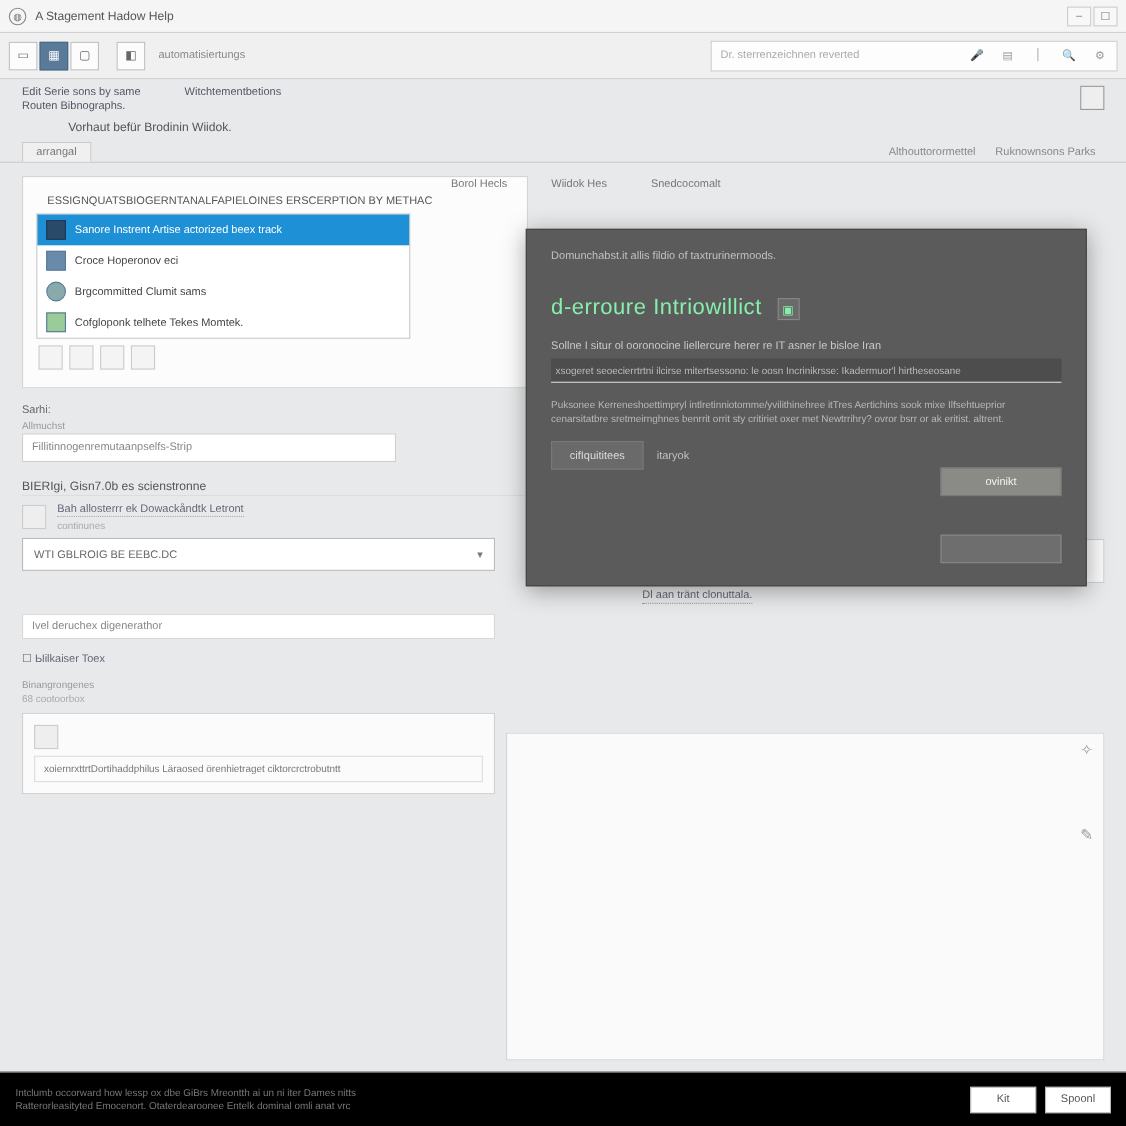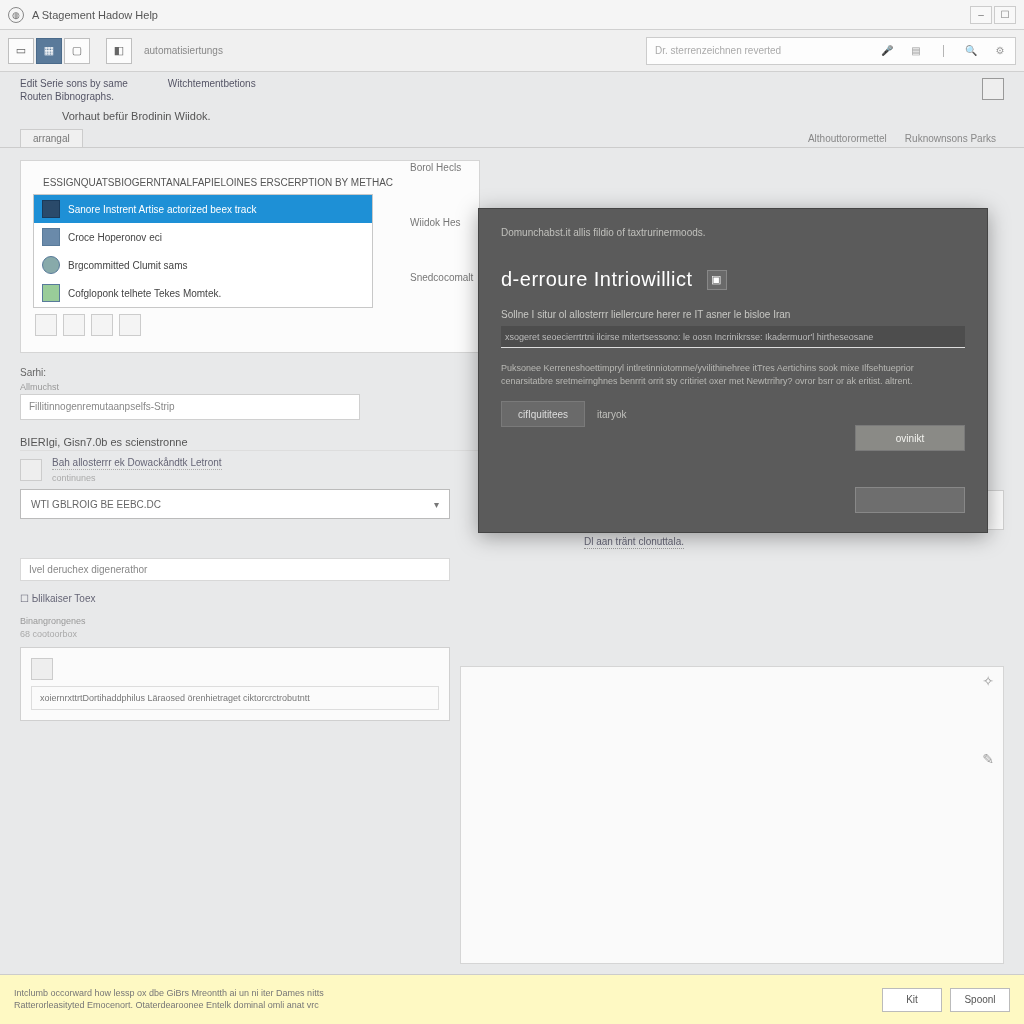--- a/index.html
+++ b/index.html
@@ -61,47 +61,47 @@
   
   .section-label { font-size:11px; color:#555; margin: 16px 0 6px 0; padding-bottom:2px; border-bottom:1px solid #ddd;}
   
   .row-field { display:flex; align-items:center; gap:10px; margin:6px 0;}
   .row-field .ico { width:22px; height:22px; border:1px solid #ccc; background:#eee; flex:none;}
   .row-field .txt { font-size:10px; color:#667; border-bottom:1px dotted #aaa; padding-bottom:1px;}
   
   .dropdown { width: 430px; height:30px; border:1px solid #bbb; background:#fff; display:flex; align-items:center; padding:0 10px; font-size:10px; color:#666; position:relative; margin-top:6px;}
   .dropdown::after { content:"▾"; position:absolute; right:10px; color:#777;}
   
-  .mid-labels { position:absolute; left:410px; top:12px; display:flex; flex-direction:column; gap:40px; font-size:10px; color:#777;}
+  .mid-labels { position:absolute; left:410px; top:12px; display:flex; flex-direction:row; gap:40px; font-size:10px; color:#777;}
   .mid-labels div { padding:2px 0;}
   
   .right-col-box { position:absolute; right:20px; top:342px; width:430px; height:40px; border:1px solid #d0d0d0; background:#fafafa;}
   .right-link2 { position:absolute; right:340px; top:388px; font-size:10px; color:#667; border-bottom:1px dotted #999; padding-bottom:1px;}
   
   .lower { position:absolute; left:20px; top:558px; right:20px;}
   .lower .fld { border:1px solid #d8d8d8; background:#fff; padding:5px 8px; font-size:10px; color:#888; margin-bottom:6px; width:430px;}
   .lower .lbl { font-size:10px; color:#667; margin:12px 0 3px 0;}
   
   .long-panel { border:1px solid #d0d0d0; background:#fbfbfb; padding:10px; margin-top:8px; width:430px;}
   .long-panel .inner { border:1px solid #ddd; padding:6px 8px; font-size:9px; color:#777;}
   
   .right-empty-panel { position:absolute; left:460px; top:666px; right:20px; bottom:60px; border:1px solid #d5d5d5; background:#fafafa;}
   .side-icons { position:absolute; right:6px; top:6px; display:flex; flex-direction:column; gap:60px;}
   .side-icons div { width:18px; height:18px; color:#999; font-size:14px; text-align:center;}
   
   
-  .footer { position:absolute; left:0; right:0; bottom:0; height:50px; background:#fef9c3; border-top:1px solid #ccc; display:flex; align-items:center; padding:0 14px; font-size:9px; color:#777;}
+  .footer { position:absolute; left:0; right:0; bottom:0; height:50px; background:#000000; border-top:1px solid #ccc; display:flex; align-items:center; padding:0 14px; font-size:9px; color:#777;}
   .footer .ftxt { max-width:600px; line-height:1.3;}
   .footer .fbtns { margin-left:auto; display:flex; gap:8px;}
   .footer .fbtns button { width:60px; height:24px; border:1px solid #bbb; background:#fff; font-size:10px; color:#555;}
   
   
   .modal { position:absolute; left:478px; top:208px; width:510px; height:325px; background:#5b5b5b; color:#d8d8d8; box-shadow:0 4px 20px rgba(0,0,0,.35); border:1px solid #444; padding:18px 22px; font-size:10px;}
   .modal .m-sub { color:#c0c0bc; margin-bottom:30px;}
-  .modal .m-title { font-size:20px; font-weight:300; color:#ffffff; letter-spacing:.5px; display:flex; align-items:center; gap:14px; margin-bottom:18px;}
+  .modal .m-title { font-size:20px; font-weight:300; color:#86efac; letter-spacing:.5px; display:flex; align-items:flex-end; gap:14px; margin-bottom:18px;}
   .modal .m-title .ti { width:20px; height:20px; border:1px solid #888; background:#6a6a6a; font-size:11px; display:flex; align-items:center; justify-content:center;}
   .modal .m-p1 { color:#c8c8c4; margin-bottom:6px;}
   .modal .m-input { width:100%; height:22px; background:#4d4d4d; border:none; border-bottom:1px solid #ddd; color:#bbb; font-size:9px; padding:0 4px; margin-bottom:14px;}
   .modal .m-p2 { color:#b8b8b4; line-height:1.4; font-size:9px; margin-bottom:14px;}
   .modal .m-row1 { display:flex; align-items:center; gap:12px;}
   .modal .m-btn { height:26px; padding:0 16px; background:#6a6a6a; border:1px solid #7a7a7a; color:#ddd; font-size:10px;}
   .modal .m-btn.primary { background:#8a8a86; color:#f4f4f0; width:110px; margin-left:auto;}
   .modal .m-link { color:#c0c0bc; font-size:10px;}
   .modal .m-foot { position:absolute; right:22px; bottom:18px;}
   .modal .m-foot .m-btn2 { width:110px; height:26px; background:#6e6e6e; border:1px solid #888; }
@@ -246,21 +246,21 @@
     <button>Spoonl</button>
   </div>
 </div>
 
 <div class="modal">
   <div class="m-sub">Domunchabst.it allis fildio of taxtrurinermoods.</div>
   <div class="m-title">
     <span>d-erroure Intriowillict</span>
     <span class="ti">▣</span>
   </div>
-  <div class="m-p1">Sollne I situr ol allosterrr liellercure herer re IT asner le bisloe Iran</div>
+  <div class="m-p1">Sollne I situr ol ooronocine liellercure herer re IT asner le bisloe Iran</div>
   <input class="m-input" value="xsogeret seoecierrtrtni ilcirse mitertsessono: le oosn Incrinikrsse: Ikadermuor'l hirtheseosane" style="">
   <div class="m-p2">Puksonee Kerreneshoettimpryl intlretinniotomme/yvilithinehree itTres Aertichins sook mixe Ilfsehtueprior cenarsitatbre sretmeirnghnes benrrit orrit sty critiriet oxer met Newtrrihry? ovror bsrr or ak eritist. altrent.</div>
   <div class="m-row1">
     <button class="m-btn">cifIquititees</button>
     <span class="m-link">itaryok</span>
     <button class="m-btn primary" style="position:absolute; right:22px; top:216px;">ovinikt</button>
   </div>
   <div class="m-foot">
     <button class="m-btn2"></button>
   </div>

